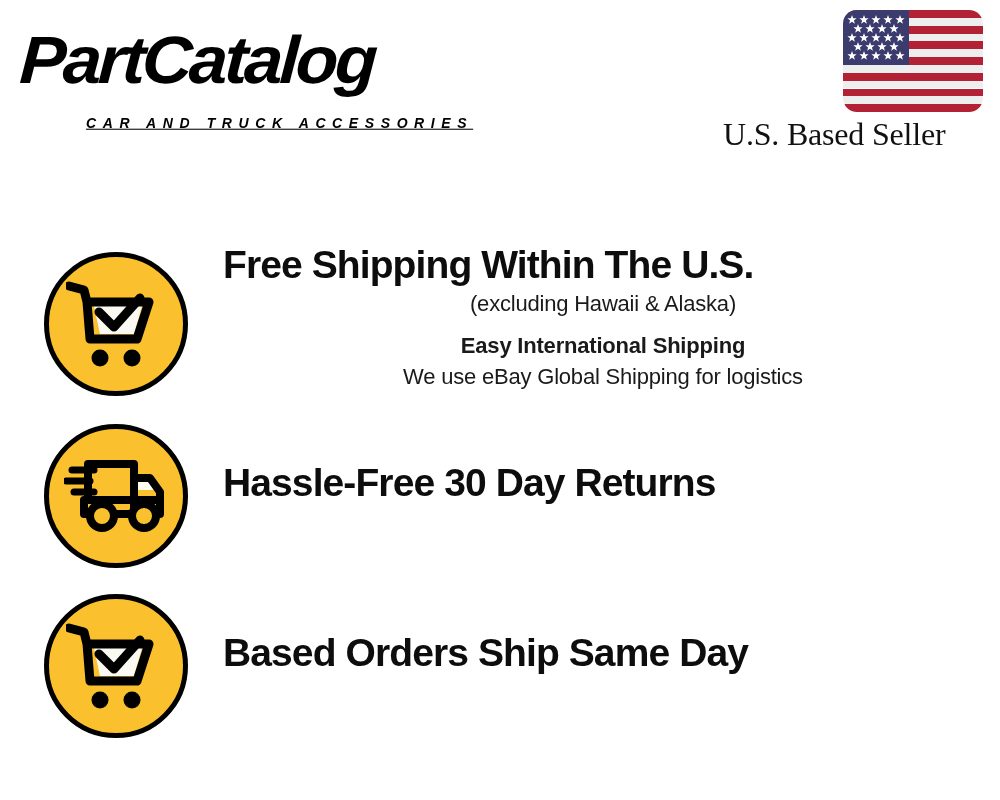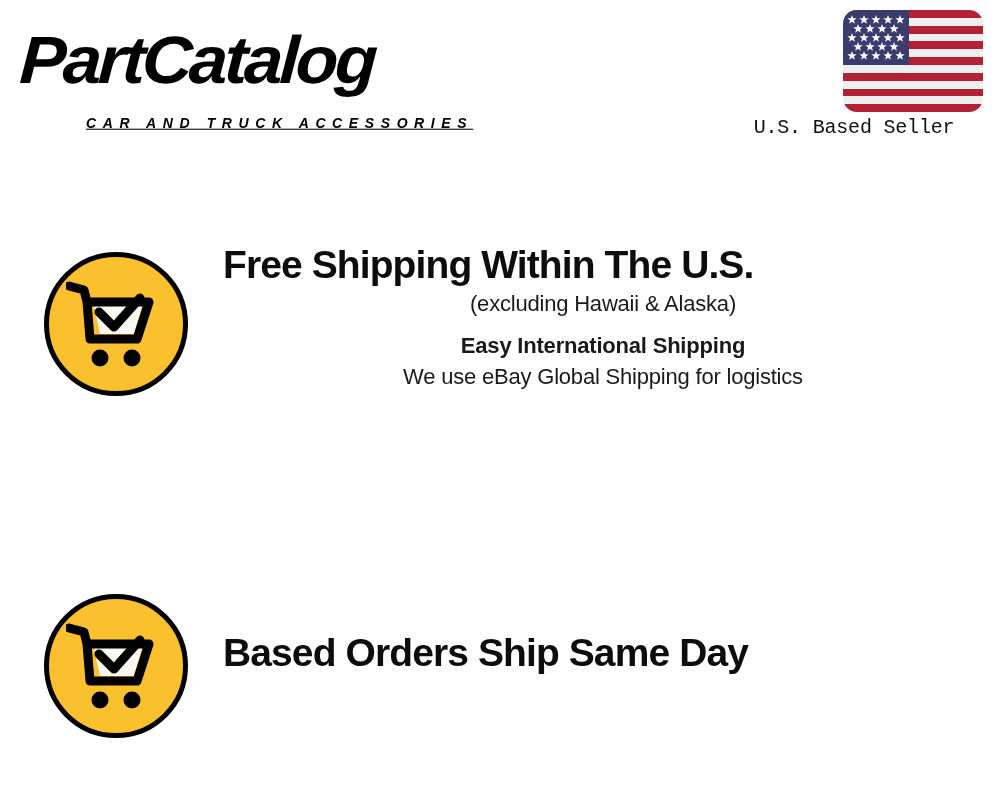--- a/index.html
+++ b/index.html
@@ -91,23 +91,23 @@
     height: 55px;
     background: #3C3B6E;
   }
   #flag-canton svg { display: block; }
 
   #seller-label {
     position: absolute;
     left: 723px;
     top: 116px;
     width: 262px;
-    text-align: center;
-    font-family: Liberation Mono, monospace;
-    font-size: 20px;
+    text-align: left;
+    font-family: Liberation Serif, serif;
+    font-size: 32px;
     font-weight: normal;
     letter-spacing: -0.2px;
     color: #111111;
     white-space: nowrap;
   }
 
   
   #features {
     position: absolute;
     left: 0;
@@ -261,20 +261,45 @@
       </svg>
     </div>
     <div class="feature-text">
       <div class="feature-headline">Free Shipping Within The U.S.</div>
       <div class="feature-sub plain hidden-empty">(excluding Hawaii &amp; Alaska)</div>
       <div class="feature-sub bold hidden-empty">Easy International Shipping</div>
       <div class="feature-sub plain hidden-empty">We use eBay Global Shipping for logistics</div>
     </div>
   </div>
 
+  <div class="feature-row" id="feature-row-1">
+    <div class="feature-icon">
+      <svg width="104" height="80" viewBox="0 0 104 80" aria-hidden="true">
+
+        <polygon points="72,22 85,22 90,34 72,34" fill="#FFFDF2"></polygon>
+
+        <rect x="24" y="8" width="46" height="36" fill="none" stroke="#000000" stroke-width="8" stroke-linejoin="round"></rect>
+
+        <path d="M70 22 L86 22 L96 36 L96 56 L70 56 Z" fill="none" stroke="#000000" stroke-width="8" stroke-linejoin="round"></path>
+
+        <path d="M20 44 L96 44 L96 58 L20 58 Z" fill="none" stroke="#000000" stroke-width="8" stroke-linejoin="round"></path>
+
+        <circle cx="38" cy="60" r="12" fill="#FBC02D" stroke="#000000" stroke-width="8"></circle>
+        <circle cx="80" cy="60" r="12" fill="#FBC02D" stroke="#000000" stroke-width="8"></circle>
+
+        <line x1="8" y1="14" x2="30" y2="14" stroke="#000000" stroke-width="7" stroke-linecap="round"></line>
+        <line x1="2" y1="25" x2="26" y2="25" stroke="#000000" stroke-width="7" stroke-linecap="round"></line>
+        <line x1="10" y1="36" x2="30" y2="36" stroke="#000000" stroke-width="7" stroke-linecap="round"></line>
+      </svg>
+    </div>
+    <div class="feature-text">
+      <div class="feature-headline">Hassle-Free 30 Day Returns</div>
+
+    </div>
+  </div>
 
   <div class="feature-row" id="feature-row-2">
     <div class="feature-icon">
       <svg width="100" height="92" viewBox="0 0 100 92" aria-hidden="true">
         <polygon points="28,28 76,28 68,56 34,56" fill="#FAFAF2"></polygon>
         <path d="M3 8 L18 12 L21 24 L83 24 L71 61 L24 61 L21 24" fill="none" stroke="#000000" stroke-width="9" stroke-linecap="round" stroke-linejoin="round"></path>
         <path d="M33 34 L48 49 L74 20" fill="none" stroke="#000000" stroke-width="9" stroke-linecap="round" stroke-linejoin="round"></path>
         <circle cx="34" cy="80" r="8.5" fill="#000000"></circle>
         <circle cx="66" cy="80" r="8.5" fill="#000000"></circle>
       </svg>

